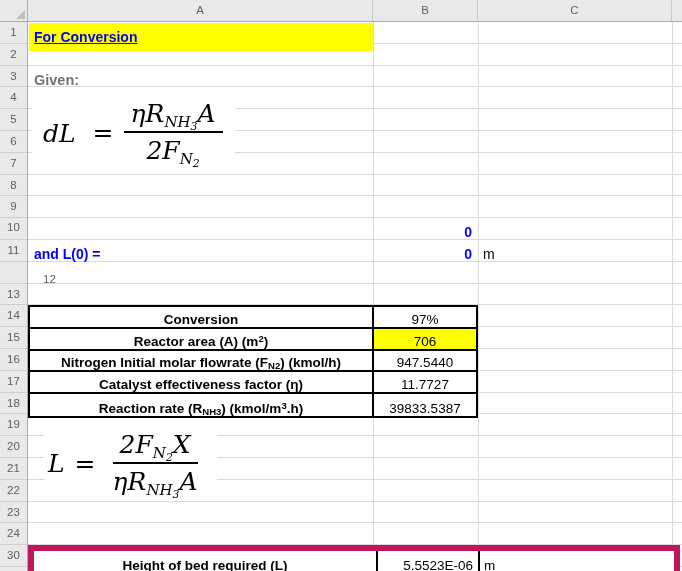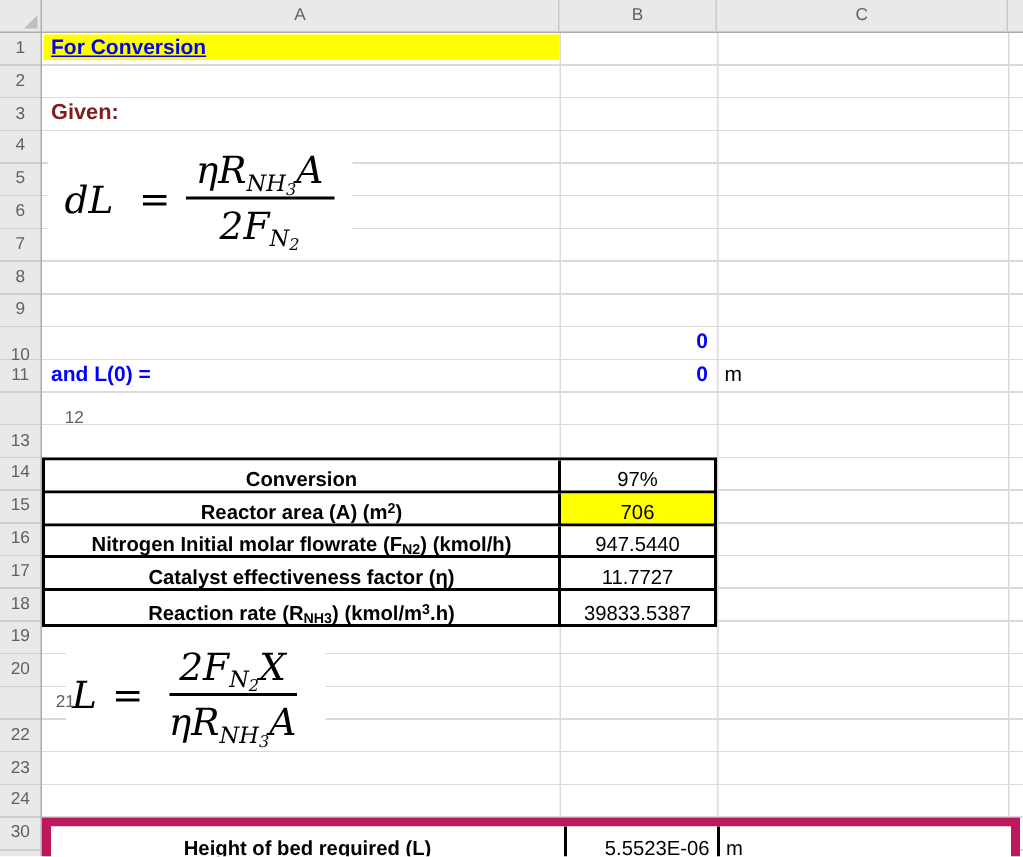--- a/index.html
+++ b/index.html
@@ -9,24 +9,24 @@
   #corner{position:absolute;left:0;top:0;width:28px;height:22px;background:#E9E9E9;border-right:1px solid #ACACAC;border-bottom:1px solid #ACACAC;box-sizing:border-box;z-index:6;}
   .corner-tri{position:absolute;right:2px;bottom:2px;width:0;height:0;border-left:9px solid transparent;border-bottom:9px solid #BFBFBF;}
   #colheaders{position:absolute;left:28px;top:0;width:654px;height:22px;background:#E9E9E9;border-bottom:1px solid #ACACAC;box-sizing:border-box;z-index:5;}
   .colh{position:absolute;top:0;height:21px;line-height:21px;text-align:center;font-size:11.5px;color:#5E6062;border-right:1px solid #C9C9C9;box-sizing:border-box;}
   #gutter{position:absolute;left:0;top:22px;width:28px;height:549px;border-right:1px solid #ACACAC;box-sizing:border-box;z-index:5;background-color:#E9E9E9;background-image:repeating-linear-gradient(to bottom,#E9E9E9 0px,#E9E9E9 20.8px,#CFCFCF 20.8px,#CFCFCF 21.8px);}
   .rownum{position:absolute;left:0;width:27px;height:21.8px;line-height:21.8px;text-align:center;font-size:11.5px;color:#5E6062;}
   #grid{position:absolute;left:28px;top:22px;width:654px;height:549px;background-image:repeating-linear-gradient(to bottom,transparent 0px,transparent 20.8px,#DADADA 20.8px,#DADADA 21.8px);}
   .vline{position:absolute;top:22px;height:549px;width:1px;background:#DADADA;z-index:1;}
 
   
-  .cell{position:absolute;height:17px;display:flex;align-items:center;font-size:14px;white-space:nowrap;z-index:2;box-sizing:border-box;}
+  .cell{position:absolute;height:28px;display:flex;align-items:center;font-size:14px;white-space:nowrap;z-index:2;box-sizing:border-box;}
   .bold{font-weight:bold;}
   .blue{color:#0000FF;}
-  .red{color:#7f1d1d;}
+  .red{color:#737373;}
   #cell-a1{left:29px;top:22.8px;width:344px;background:#FFFF00;padding-left:5px;text-decoration:underline;}
   #cell-a3{left:29px;top:66.4px;width:300px;padding-left:5px;font-size:14.5px;}
   #cell-a10{left:29px;top:218.4px;width:320px;padding-left:5px;}
   #cell-b10{left:374px;top:218.4px;width:103px;justify-content:flex-end;padding-right:5px;}
   #cell-a11{left:29px;top:240.2px;width:320px;padding-left:5px;}
   #cell-b11{left:374px;top:240.2px;width:103px;justify-content:flex-end;padding-right:5px;}
   #cell-c11{left:479px;top:240.2px;width:100px;padding-left:4px;}
 
   
   .eq-obj{position:absolute;display:flex;align-items:center;gap:10px;font-family:"DejaVu Serif",serif;font-style:italic;font-size:25px;background:#fff;padding:3px 12px 3px 4px;z-index:3;}
@@ -72,32 +72,32 @@
   <div id="gutter">
       <div class="rownum" style="top: 0px;">1</div>
       <div class="rownum" style="top: 21.8px;">2</div>
       <div class="rownum" style="top: 43.6px;">3</div>
       <div class="rownum" style="top: 65.4px;">4</div>
       <div class="rownum" style="top: 87.2px;">5</div>
       <div class="rownum" style="top: 109px;">6</div>
       <div class="rownum" style="top: 130.8px;">7</div>
       <div class="rownum" style="top: 152.6px;">8</div>
       <div class="rownum" style="top: 174.4px;">9</div>
-      <div class="rownum" style="top: 205px;">10</div>
+      <div class="rownum" style="top: 195px;">10</div>
       <div class="rownum" style="top: 218px;">11</div>
       <div class="rownum" style="top: 247px; margin-left: 36px;">12</div>
       <div class="rownum" style="top: 261.6px;">13</div>
       <div class="rownum" style="top: 283.4px;">14</div>
       <div class="rownum" style="top: 305.2px;">15</div>
       <div class="rownum" style="top: 327px;">16</div>
       <div class="rownum" style="top: 348.8px;">17</div>
       <div class="rownum" style="top: 370.6px;">18</div>
       <div class="rownum" style="top: 392.4px;">19</div>
       <div class="rownum" style="top: 414.2px;">20</div>
-      <div class="rownum" style="top: 436px; margin-left: 30px;">21</div>
+      <div class="rownum" style="top: 436px;">21</div>
       <div class="rownum" style="top: 457.8px;">22</div>
       <div class="rownum" style="top: 479.6px;">23</div>
       <div class="rownum" style="top: 501.4px;">24</div>
       <div class="rownum" style="top: 523.2px;">30</div>
       <div class="rownum" style="top: 545px;">26</div>
     </div>
 
   <div id="grid"></div>
   <div class="vline" style="left:373px;"></div>
   <div class="vline" style="left:478px;"></div>

